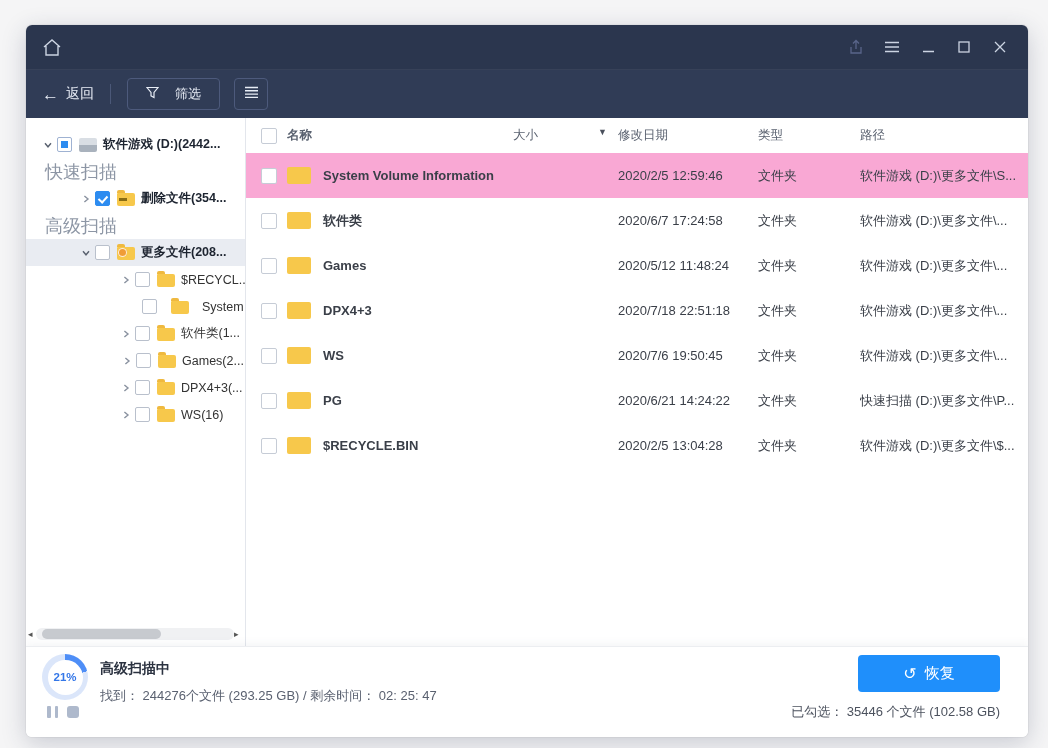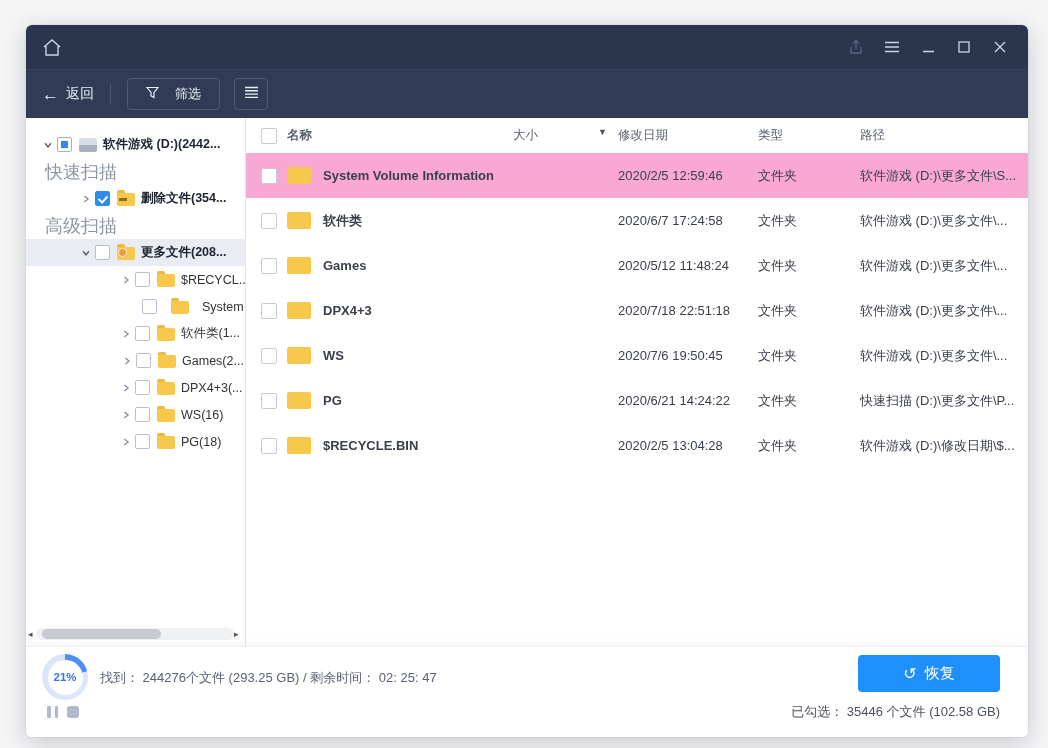--- a/index.html
+++ b/index.html
@@ -265,30 +265,20 @@
           <div class="trow" style="padding-left: 92px;">
             <span class="chev">
               <svg width="10" height="10" viewBox="0 0 10 10">
                 <polyline points="3.4,2 7,5 3.4,8" fill="none" stroke="#8a92a0" stroke-width="1.4"></polyline>
               </svg>
             </span>
             <span class="cb unchecked"></span>
             <span class="folder"></span>
             <span class="lbl">WS(16)</span>
           </div>
-          <div class="trow" style="padding-left: 92px;">
-            <span class="chev">
-              <svg width="10" height="10" viewBox="0 0 10 10">
-                <polyline points="3.4,2 7,5 3.4,8" fill="none" stroke="#8a92a0" stroke-width="1.4"></polyline>
-              </svg>
-            </span>
-            <span class="cb unchecked"></span>
-            <span class="folder"></span>
-            <span class="lbl">PG(18)</span>
-          </div>
         </div>
       <div class="hscroll">
         <span class="arr">◂</span>
         <div class="track">
           <div class="thumb"></div>
         </div>
         <span class="arr">▸</span>
       </div>
     </div>
 
@@ -375,38 +365,39 @@
           </div>
           <div class="row">
             <span class="cb2"></span>
             <span class="c-name">
               <span class="folder big"></span>
               <span>$RECYCLE.BIN</span>
             </span>
             <span class="c-size"></span>
             <span class="c-date">2020/2/5 13:04:28</span>
             <span class="c-type">文件夹</span>
-            <span class="c-path">软件游戏 (D:)\修改日期\$...</span>
+            <span class="c-path">软件游戏 (D:)\更多文件\$...</span>
           </div>
         </div>
     </div>
   </div>
 
   <div class="bottombar">
     <div class="ring">
       <div class="ring-in">21%</div>
     </div>
     <div class="scan-ctrl">
       <span class="pause-ic">
           <i></i>
           <i></i>
         </span>
       <span class="stop-ic"></span>
     </div>
     <div class="scan-text">
+      <div class="scan-title">高级扫描中</div>
       <div class="scan-detail">找到： 244276个文件 (293.25 GB) / 剩余时间： 02: 25: 47</div>
     </div>
     <button class="recover-btn">
       <span class="ric">↺</span>
       <span>恢复</span>
     </button>
     <div class="checked-sum">已勾选： 35446 个文件 (102.58 GB)</div>
   </div>
 
 </div>

